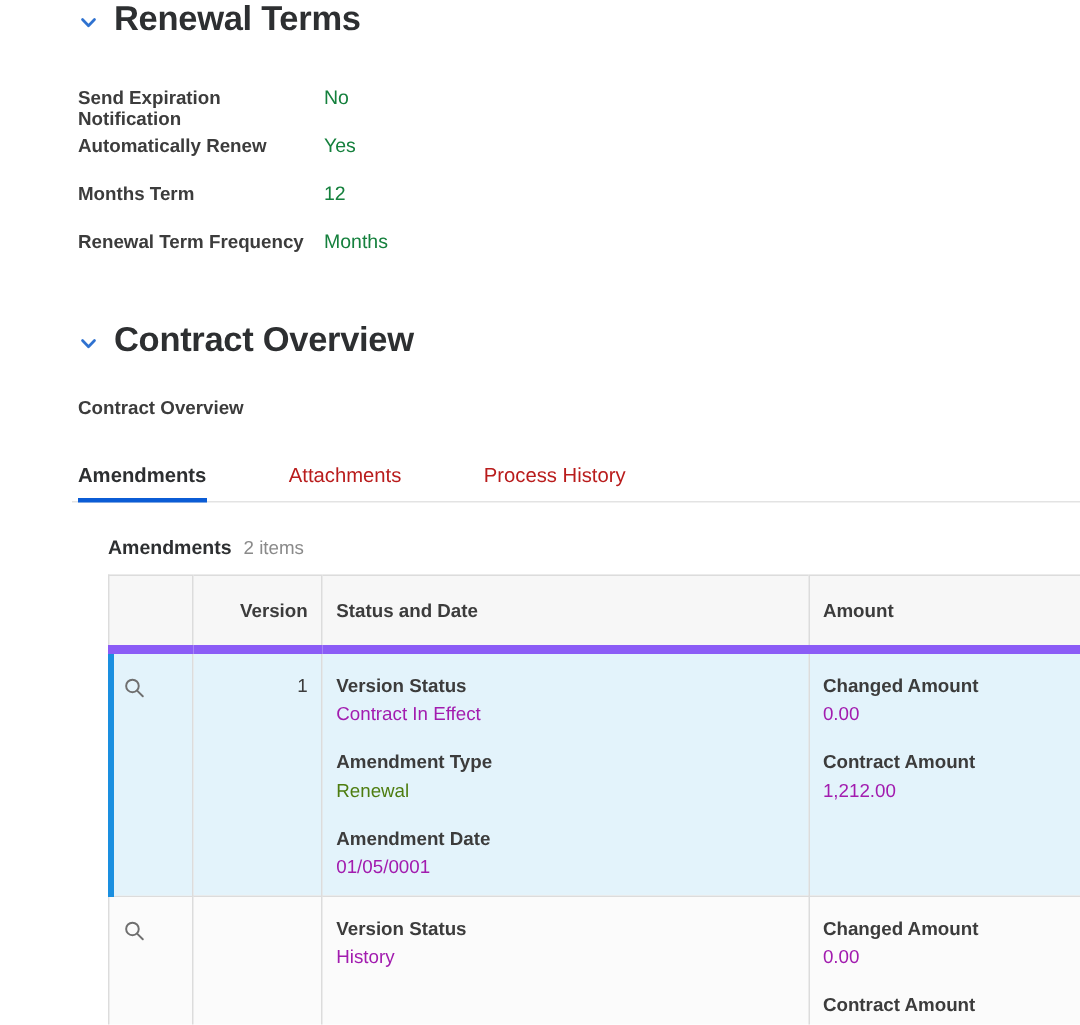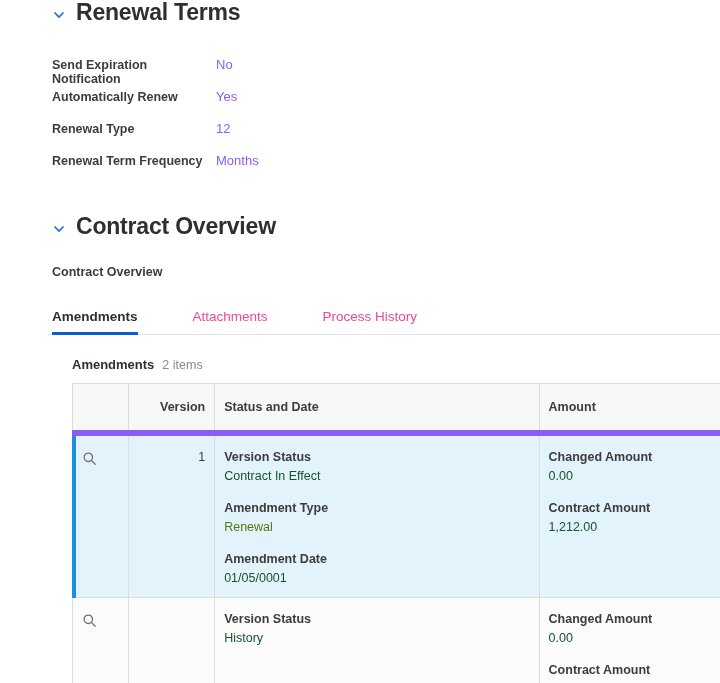--- a/index.html
+++ b/index.html
@@ -51,21 +51,21 @@
   }
   .field-label {
     width: 164px;
     flex: none;
     font-size: 12.5px;
     font-weight: bold;
     color: #3c3c3c;
   }
   .field-value {
     font-size: 13px;
-    color: #8b5cf6;
+    color: #15803d;
   }
 
   
   .overview-wrap { margin-top: 29px; }
   .overview-sub {
     padding-left: 4px;
     margin-top: 25px;
     font-size: 12.5px;
     font-weight: bold;
     color: #3c3c3c;
@@ -76,21 +76,21 @@
     margin-top: 30px;
     display: flex;
     align-items: flex-end;
     gap: 0;
     border-bottom: 1px solid #e3e3e3;
     padding-left: 4px;
   }
   .tab {
     position: relative;
     font-size: 13.5px;
-    color: #ec4899;
+    color: #b91c1c;
     padding: 0 0 10px 0;
     margin-right: 55px;
     cursor: pointer;
     white-space: nowrap;
   }
   .tab.active {
     color: #2d2f31;
     font-weight: bold;
   }
   .tab.active::after {
@@ -182,21 +182,21 @@
   .grp { margin-bottom: 18px; }
   .grp:last-child { margin-bottom: 0; }
   .grp-label {
     font-size: 12.5px;
     font-weight: bold;
     color: #3c3c3c;
     margin-bottom: 5px;
   }
   .grp-value {
     font-size: 12.5px;
-    color: #14532d;
+    color: #a21caf;
   }
   .grp-value.link {
     color: #4d7c0f;
     cursor: pointer;
   }
 </style>
 </head>
 <body>
 
 <div class="page">
@@ -213,21 +213,21 @@
   <div class="fields">
     <div class="field-row">
       <span class="field-label">Send Expiration Notification</span>
       <span class="field-value">No</span>
     </div>
     <div class="field-row">
       <span class="field-label">Automatically Renew</span>
       <span class="field-value">Yes</span>
     </div>
     <div class="field-row">
-      <span class="field-label">Renewal Type</span>
+      <span class="field-label">Months Term</span>
       <span class="field-value">12</span>
     </div>
     <div class="field-row">
       <span class="field-label">Renewal Term Frequency</span>
       <span class="field-value">Months</span>
     </div>
   </div>
 
   <div class="overview-wrap">
 

